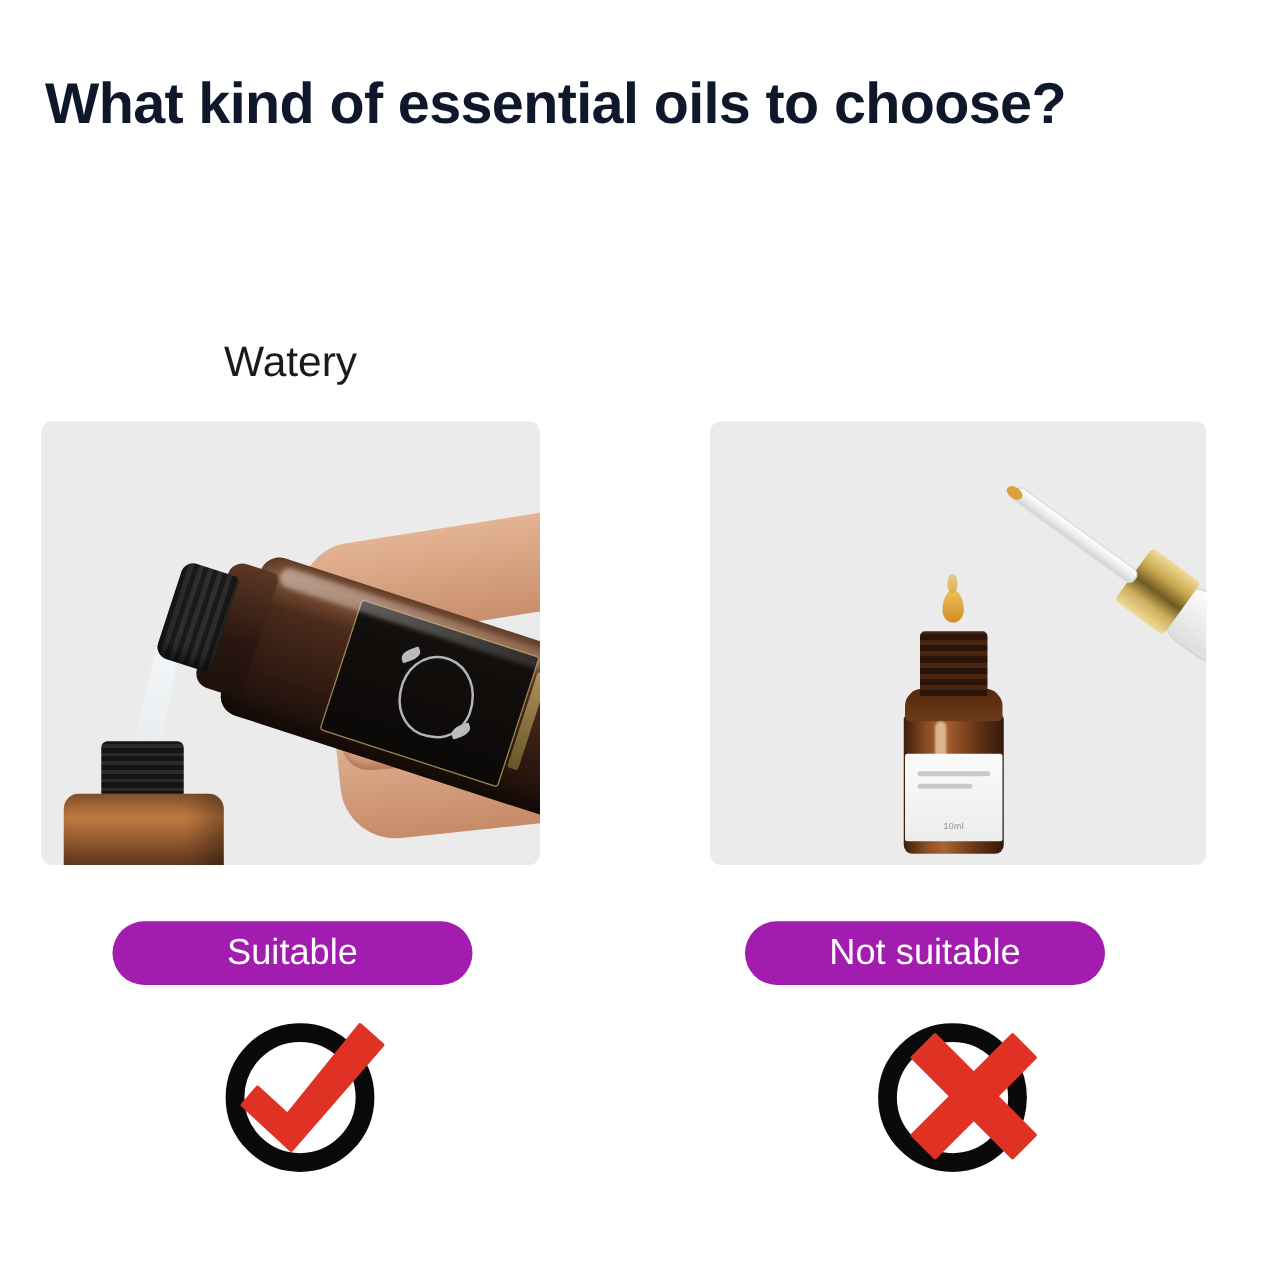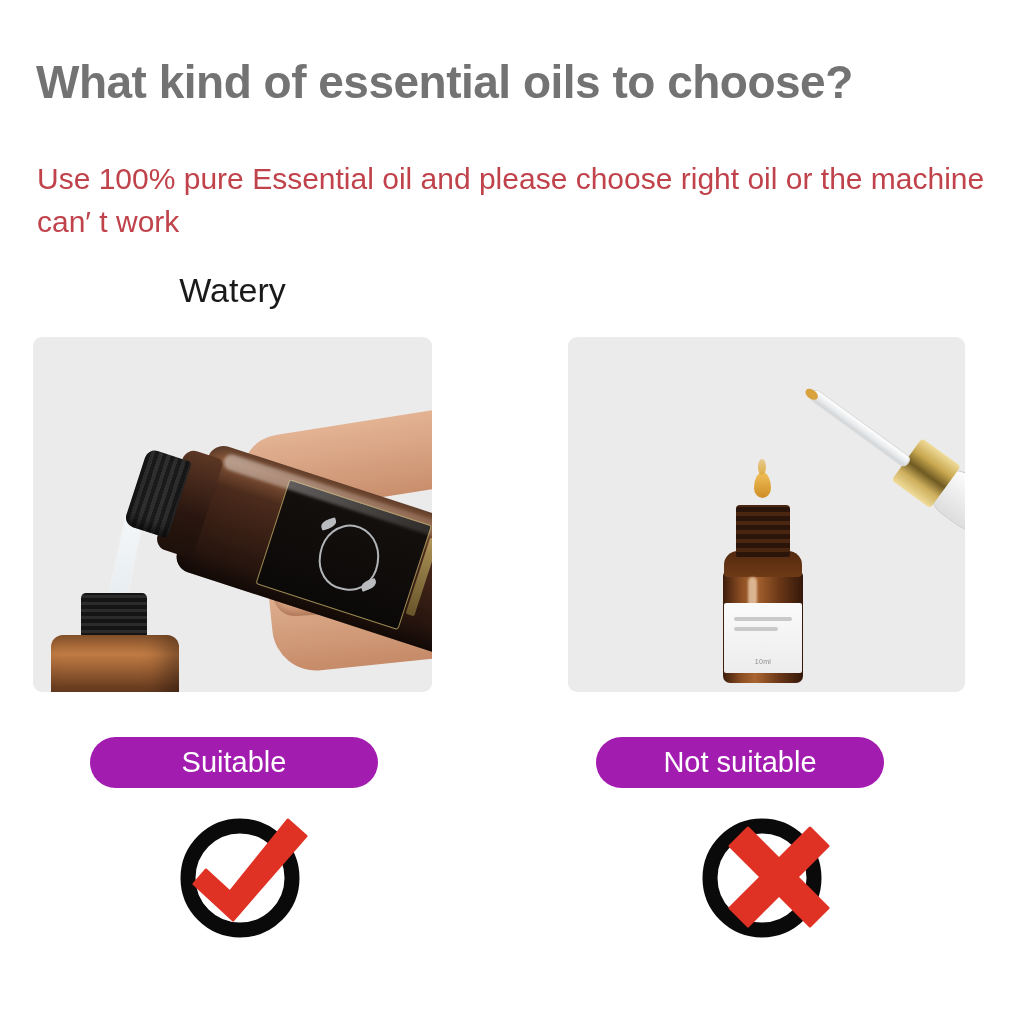--- a/index.html
+++ b/index.html
@@ -22,21 +22,21 @@
   }
 
   
   .title {
     position: absolute;
     left: 36px;
     top: 58px;
     width: 960px;
     font-size: 46px;
     font-weight: bold;
-    color: #737373;
+    color: #0f172a;
     letter-spacing: -0.5px;
     line-height: 1.05;
     white-space: nowrap;
   }
 
   .subtitle {
     position: absolute;
     left: 37px;
     top: 158px;
     width: 952px;
@@ -378,21 +378,20 @@
   .verdict-icon.right { left: 700px; }
   .verdict-icon svg { display: block; width: 132px; height: 132px; overflow: visible; }
 </style>
 </head>
 <body>
 
 <div id="infographic">
 
   <div class="title">What kind of essential oils to choose?</div>
 
-  <div class="subtitle">Use 100% pure Essential oil and please choose right oil or the machine can′ t work</div>
 
   <div class="col-caption left">Watery</div>
 
 
   <div class="panel left">
     <div class="scene-watery">
 
       <div class="stream"></div>
 
       <div class="small-bottle">

